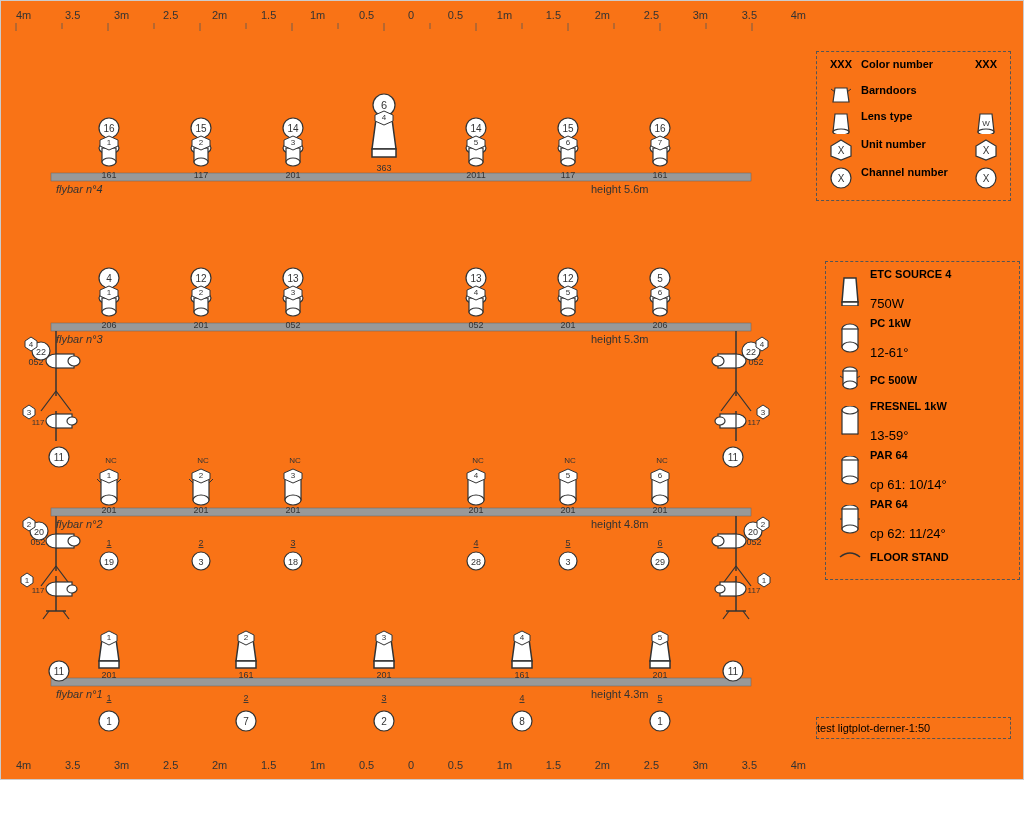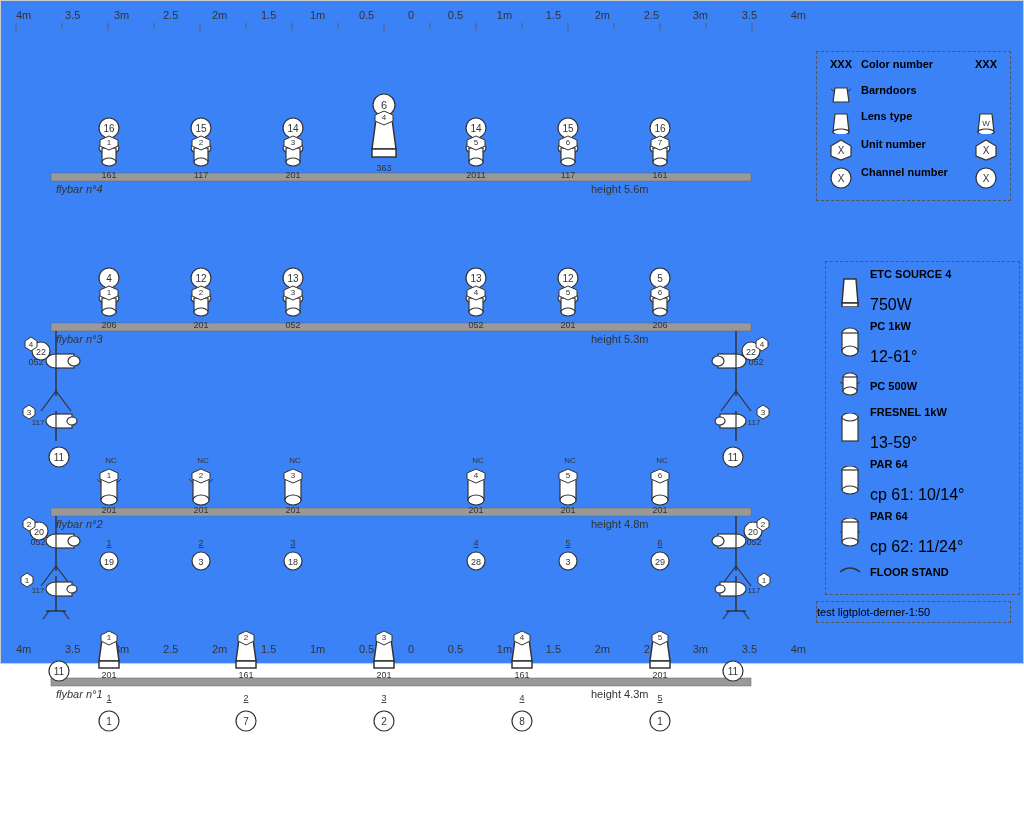--- a/index.html
+++ b/index.html
@@ -6,23 +6,23 @@
     body {
       width: 1024px;
       height: 818px;
       background: #fff;
       font-family: Arial, sans-serif;
       overflow: hidden;
       position: relative;
     }
     #main-container {
       width: 1024px;
-      height: 664px;
+      height: 780px;
       position: relative;
-      background: #3b82f6;
+      background: #f97316;
       border: 1px solid #ccc;
     }
     
     .ruler {
       position: absolute;
       width: 790px;
       left: 15px;
       display: flex;
       justify-content: space-between;
       font-size: 11px;
@@ -86,21 +86,21 @@
       justify-content: center;
       align-items: center;
       flex-shrink: 0;
     }
     .equip-label {
       font-size: 11px;
       margin-left: 4px;
       font-weight: bold;
     }
     .equip-sublabel {
-      font-size: 16px;
+      font-size: 13px;
       margin-left: 4px;
       margin-top: 16px;
     }
     
     #title-box {
       position: absolute;
       right: 12px;
       bottom: 40px;
       width: 195px;
       border: 1.5px dashed #555;

